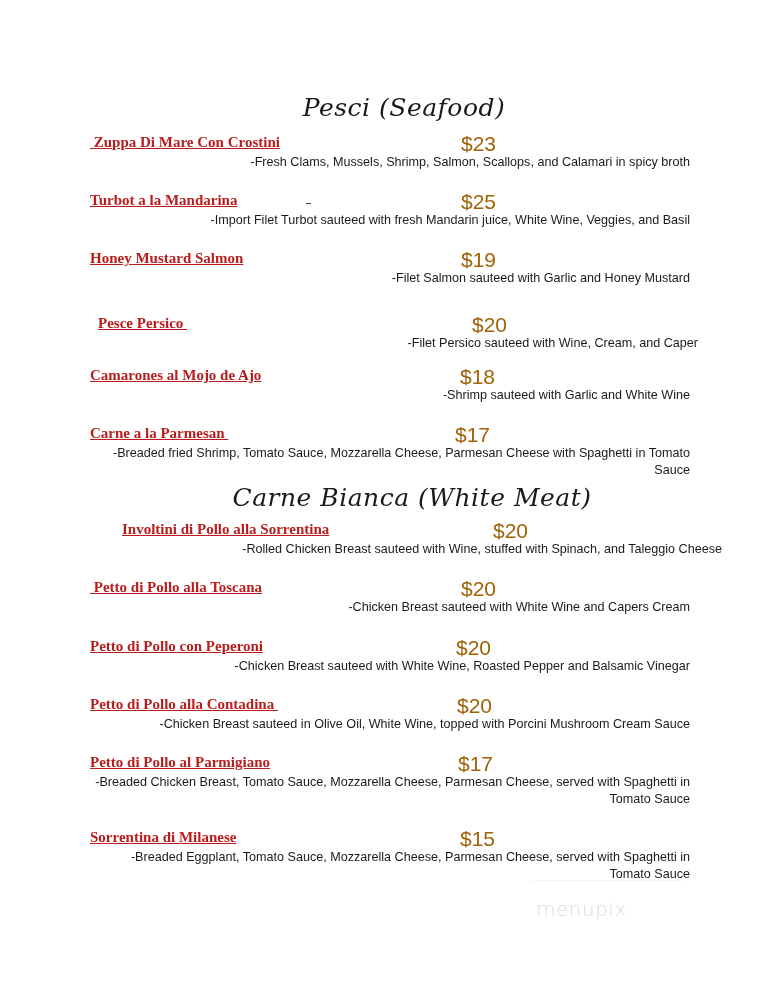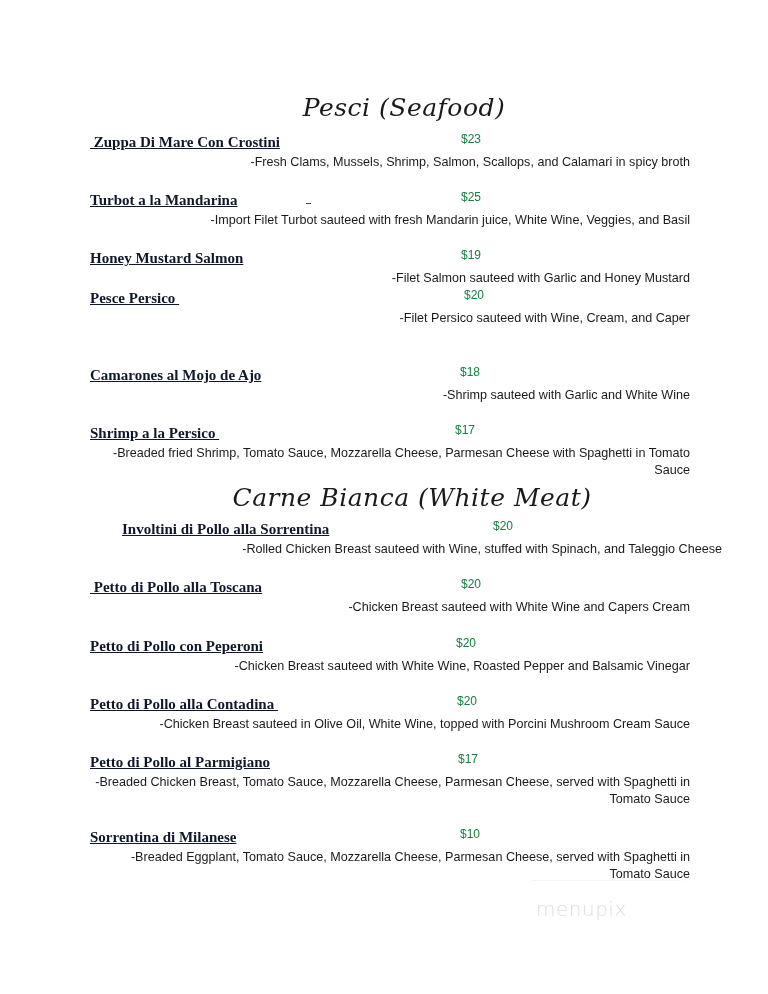--- a/index.html
+++ b/index.html
@@ -6,26 +6,26 @@
     body { width: 768px; height: 994px; position: relative; overflow: hidden; color: #111; }
     .page { position: absolute; left: 0; top: 0; width: 768px; height: 994px; }
     .section-title {
       position: absolute; left: 0; width: 768px; text-align: center;
       font-family: "DejaVu Serif", serif; font-style: italic; font-weight: normal;
       font-size: 25px; color: #1a1a1a; letter-spacing: 0.5px; margin-left: 20px;
     }
     .item { position: absolute; left: 90px; width: 600px; }
     .item-name {
       font-family: "Liberation Serif", serif; font-weight: bold; font-size: 15px;
-      text-decoration: underline; color: #0f172a; white-space: pre;
+      text-decoration: underline; color: #b91c1c; white-space: pre;
       display: inline-block;
     }
     .item-price {
       position: absolute; top: -1px;
-      font-family: "Liberation Sans", sans-serif; font-size: 12px; color: #15803d;
+      font-family: "Liberation Sans", sans-serif; font-size: 21px; color: #a16207;
     }
     .item-desc {
       font-family: "Liberation Sans", sans-serif; font-size: 12.6px; color: #1a1a1a;
       line-height: 17px; margin-top: 3px; width: 600px; text-align: right;
     }
     .stray-mark { position: absolute; left: 306px; top: 203px; width: 5px; height: 1px; background: #444; }
     .watermark {
       position: absolute; left: 536px; top: 897px;
       font-family: "DejaVu Sans", sans-serif; font-weight: 200; font-size: 20px;
       color: #dddddd; letter-spacing: 0.5px;
@@ -54,34 +54,34 @@
     <div class="item-desc">-Import Filet Turbot sauteed with fresh Mandarin juice, White Wine, Veggies, and Basil</div>
   </div>
   <div class="stray-mark"></div>
 
   <div class="item" style="top:249px;">
     <span class="item-name">Honey Mustard Salmon</span>
     <span class="item-price" style="left:371px;">$19</span>
     <div class="item-desc">-Filet Salmon sauteed with Garlic and Honey Mustard</div>
   </div>
 
-  <div class="item" style="top:289px;">
+  <div class="item" style="top:314px;margin-left:8px;">
     <span class="item-name">Pesce Persico </span>
     <span class="item-price" style="left:374px;">$20</span>
     <div class="item-desc">-Filet Persico sauteed with Wine, Cream, and Caper</div>
   </div>
 
   <div class="item" style="top:366px;">
     <span class="item-name">Camarones al Mojo de Ajo</span>
     <span class="item-price" style="left:370px;">$18</span>
     <div class="item-desc">-Shrimp sauteed with Garlic and White Wine</div>
   </div>
 
   <div class="item" style="top:424px;">
-    <span class="item-name">Shrimp a la Persico </span>
+    <span class="item-name">Carne a la Parmesan </span>
     <span class="item-price" style="left:365px;">$17</span>
     <div class="item-desc">-Breaded fried Shrimp, Tomato Sauce, Mozzarella Cheese, Parmesan Cheese with Spaghetti in Tomato Sauce</div>
   </div>
 
   <div class="section-title" style="top:483px;padding-left:8px;">Carne Bianca (White Meat)</div>
 
   <div class="item" style="top:520px;margin-left:32px;">
     <span class="item-name">Involtini di Pollo alla Sorrentina</span>
     <span class="item-price" style="left:371px;">$20</span>
     <div class="item-desc">-Rolled Chicken Breast sauteed with Wine, stuffed with Spinach, and Taleggio Cheese</div>
@@ -106,20 +106,20 @@
   </div>
 
   <div class="item" style="top:753px;">
     <span class="item-name">Petto di Pollo al Parmigiano</span>
     <span class="item-price" style="left:368px;">$17</span>
     <div class="item-desc">-Breaded Chicken Breast, Tomato Sauce, Mozzarella Cheese, Parmesan Cheese, served with Spaghetti in Tomato Sauce</div>
   </div>
 
   <div class="item" style="top:828px;">
     <span class="item-name">Sorrentina di Milanese</span>
-    <span class="item-price" style="left:370px;">$10</span>
+    <span class="item-price" style="left:370px;">$15</span>
     <div class="item-desc">-Breaded Eggplant, Tomato Sauce, Mozzarella Cheese, Parmesan Cheese, served with Spaghetti in Tomato Sauce</div>
   </div>
 
   <div class="watermark-top"></div>
   <div class="watermark">menupix</div>
 
 </div>
 
 </body></html>

